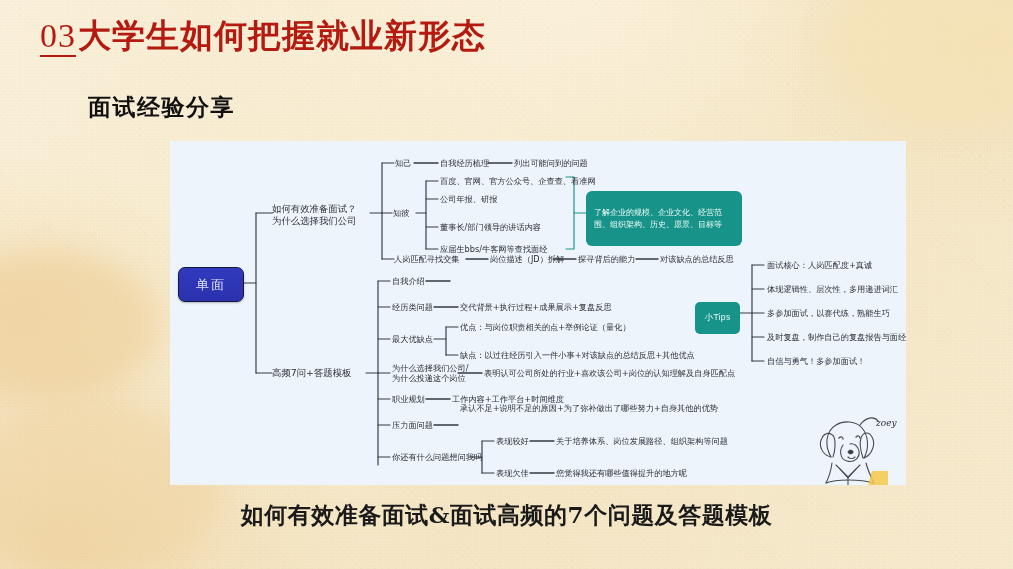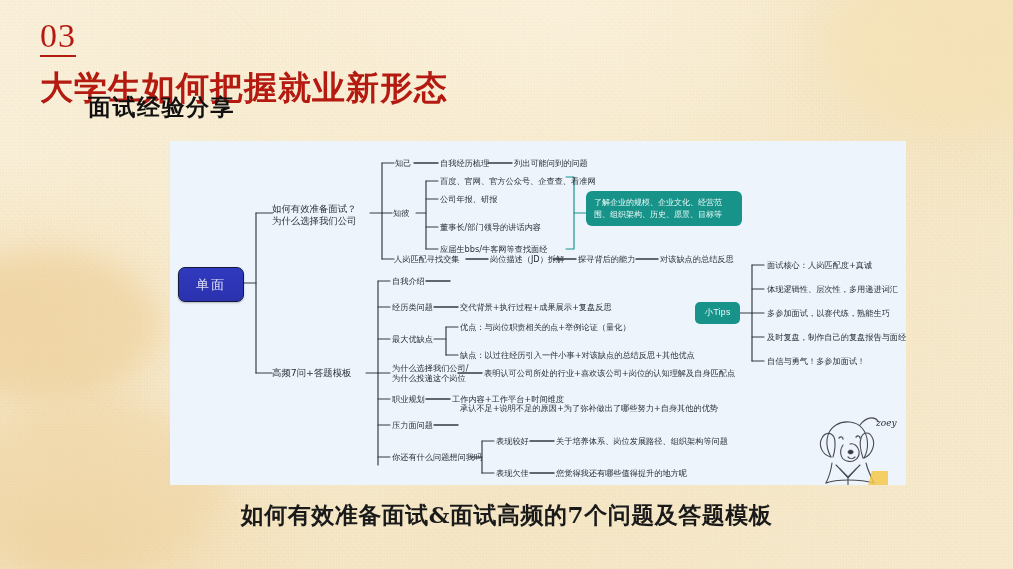--- a/index.html
+++ b/index.html
@@ -21,21 +21,21 @@
   .grain{
     position:absolute;inset:0;opacity:.5;mix-blend-mode:multiply;
     background-image:
       repeating-linear-gradient(0deg, rgba(196,160,106,.055) 0px, rgba(196,160,106,.055) 1px, rgba(0,0,0,0) 1px, rgba(0,0,0,0) 3px),
       repeating-linear-gradient(90deg, rgba(196,160,106,.05) 0px, rgba(196,160,106,.05) 1px, rgba(0,0,0,0) 1px, rgba(0,0,0,0) 3px),
       repeating-linear-gradient(45deg, rgba(180,140,80,.035) 0px, rgba(180,140,80,.035) 1px, rgba(0,0,0,0) 1px, rgba(0,0,0,0) 5px);
   }
   .blotch{position:absolute;border-radius:50%;filter:blur(14px);pointer-events:none;}
 
   
-  .hdr{position:absolute;left:40px;top:18px;display:flex;align-items:baseline;gap:14px;flex-direction:column;}
+  .hdr{position:absolute;left:40px;top:18px;display:flex;align-items:baseline;gap:2px;}
   .hdr-num{
     font-family:"Liberation Serif","DejaVu Serif",serif;
     font-size:34px;color:#B51A10;letter-spacing:1px;
     border-bottom:2px solid #B51A10;line-height:1.05;padding-bottom:1px;
   }
   .hdr-title{
     font-family:"DejaVu Serif","Liberation Serif",serif;
     font-size:33px;color:#B51A10;font-weight:700;letter-spacing:1px;line-height:1.05;
   }
   .subhdr{
@@ -68,28 +68,28 @@
   .chip-root{
     position:absolute;left:8px;top:126px;width:64px;height:33px;
     background:linear-gradient(180deg,#3139BE 0%,#2A32AE 100%);
     border:1.6px solid #14183f;border-radius:7px;
     display:flex;align-items:center;justify-content:center;
     color:#dde0f8;font-size:13px;letter-spacing:2px;
     font-family:"DejaVu Sans","Liberation Sans",sans-serif;
     box-shadow:0 1px 2px rgba(0,0,0,.25);
   }
   .chip-tips{
-    position:absolute;left:525px;top:161px;width:45px;height:22px;
+    position:absolute;left:525px;top:161px;width:45px;height:32px;
     background:#17938A;border-radius:5px;
     display:flex;align-items:center;justify-content:center;
     color:#eafaf7;font-size:8.6px;letter-spacing:.3px;
   }
   .chip-teal{
     position:absolute;left:416px;top:50px;width:140px;
-    background:#17938A;border-radius:6px;padding:6px 8px;
+    background:#17938A;border-radius:6px;padding:16px 8px;
     color:#eafaf7;font-size:8px;line-height:1.45;
   }
 
   
   .doodle{position:absolute;right:4px;bottom:-2px;width:104px;height:76px;}
   .doodle svg{position:static;width:104px;height:76px;}
 </style>
 </head>
 <body>
 

